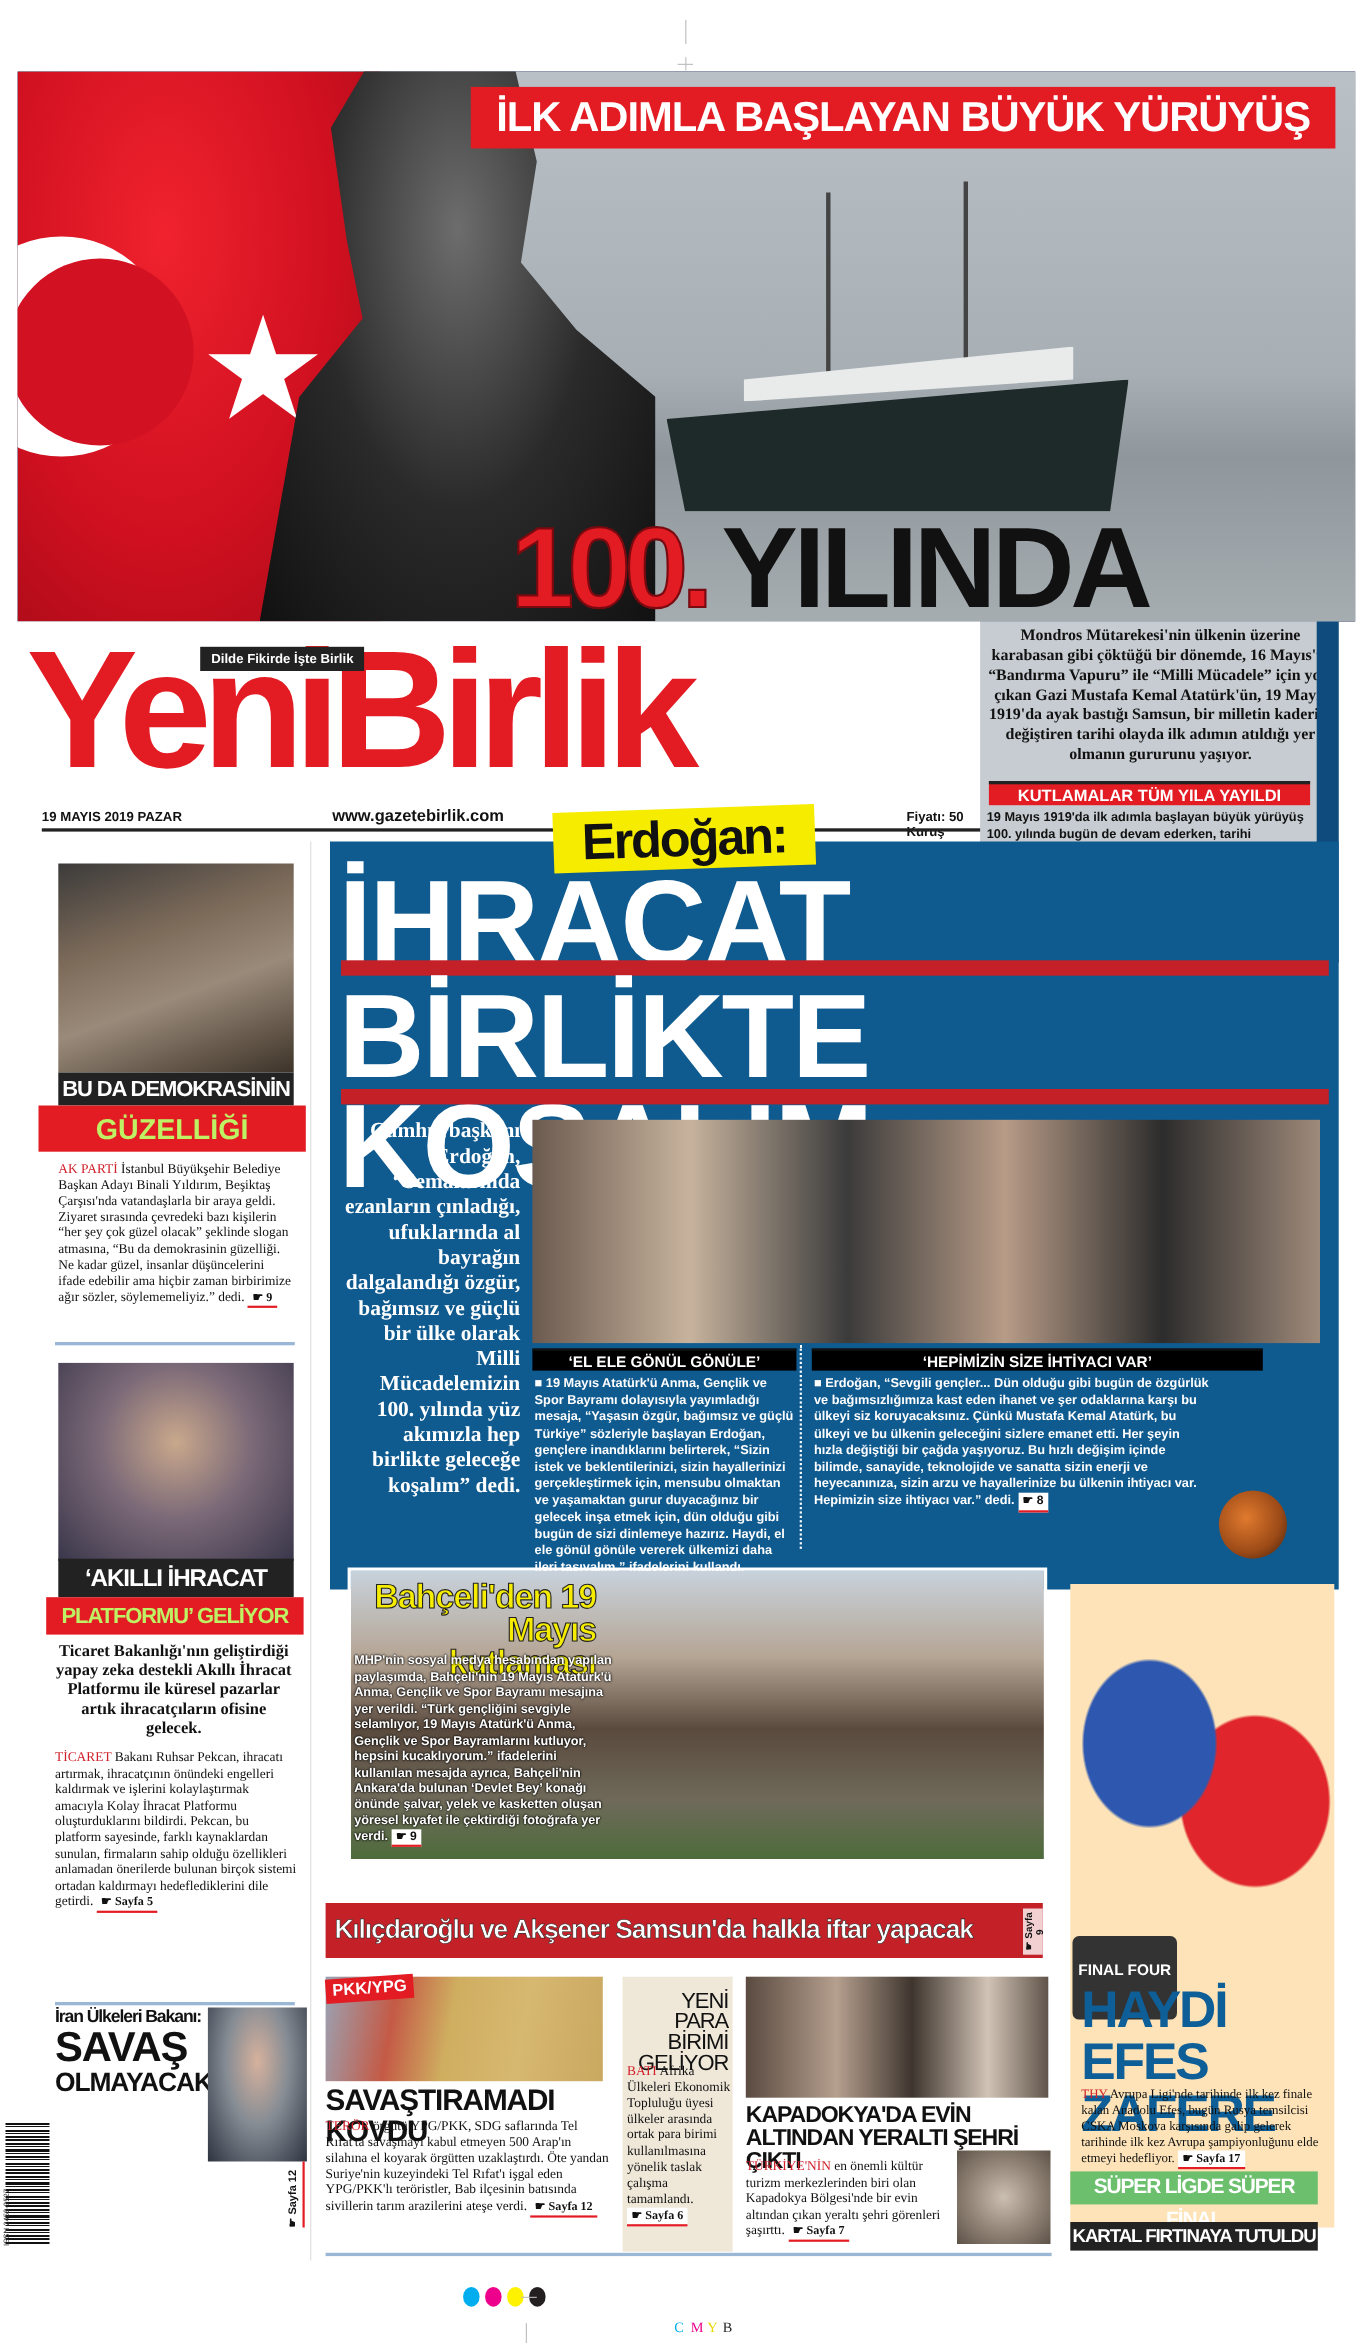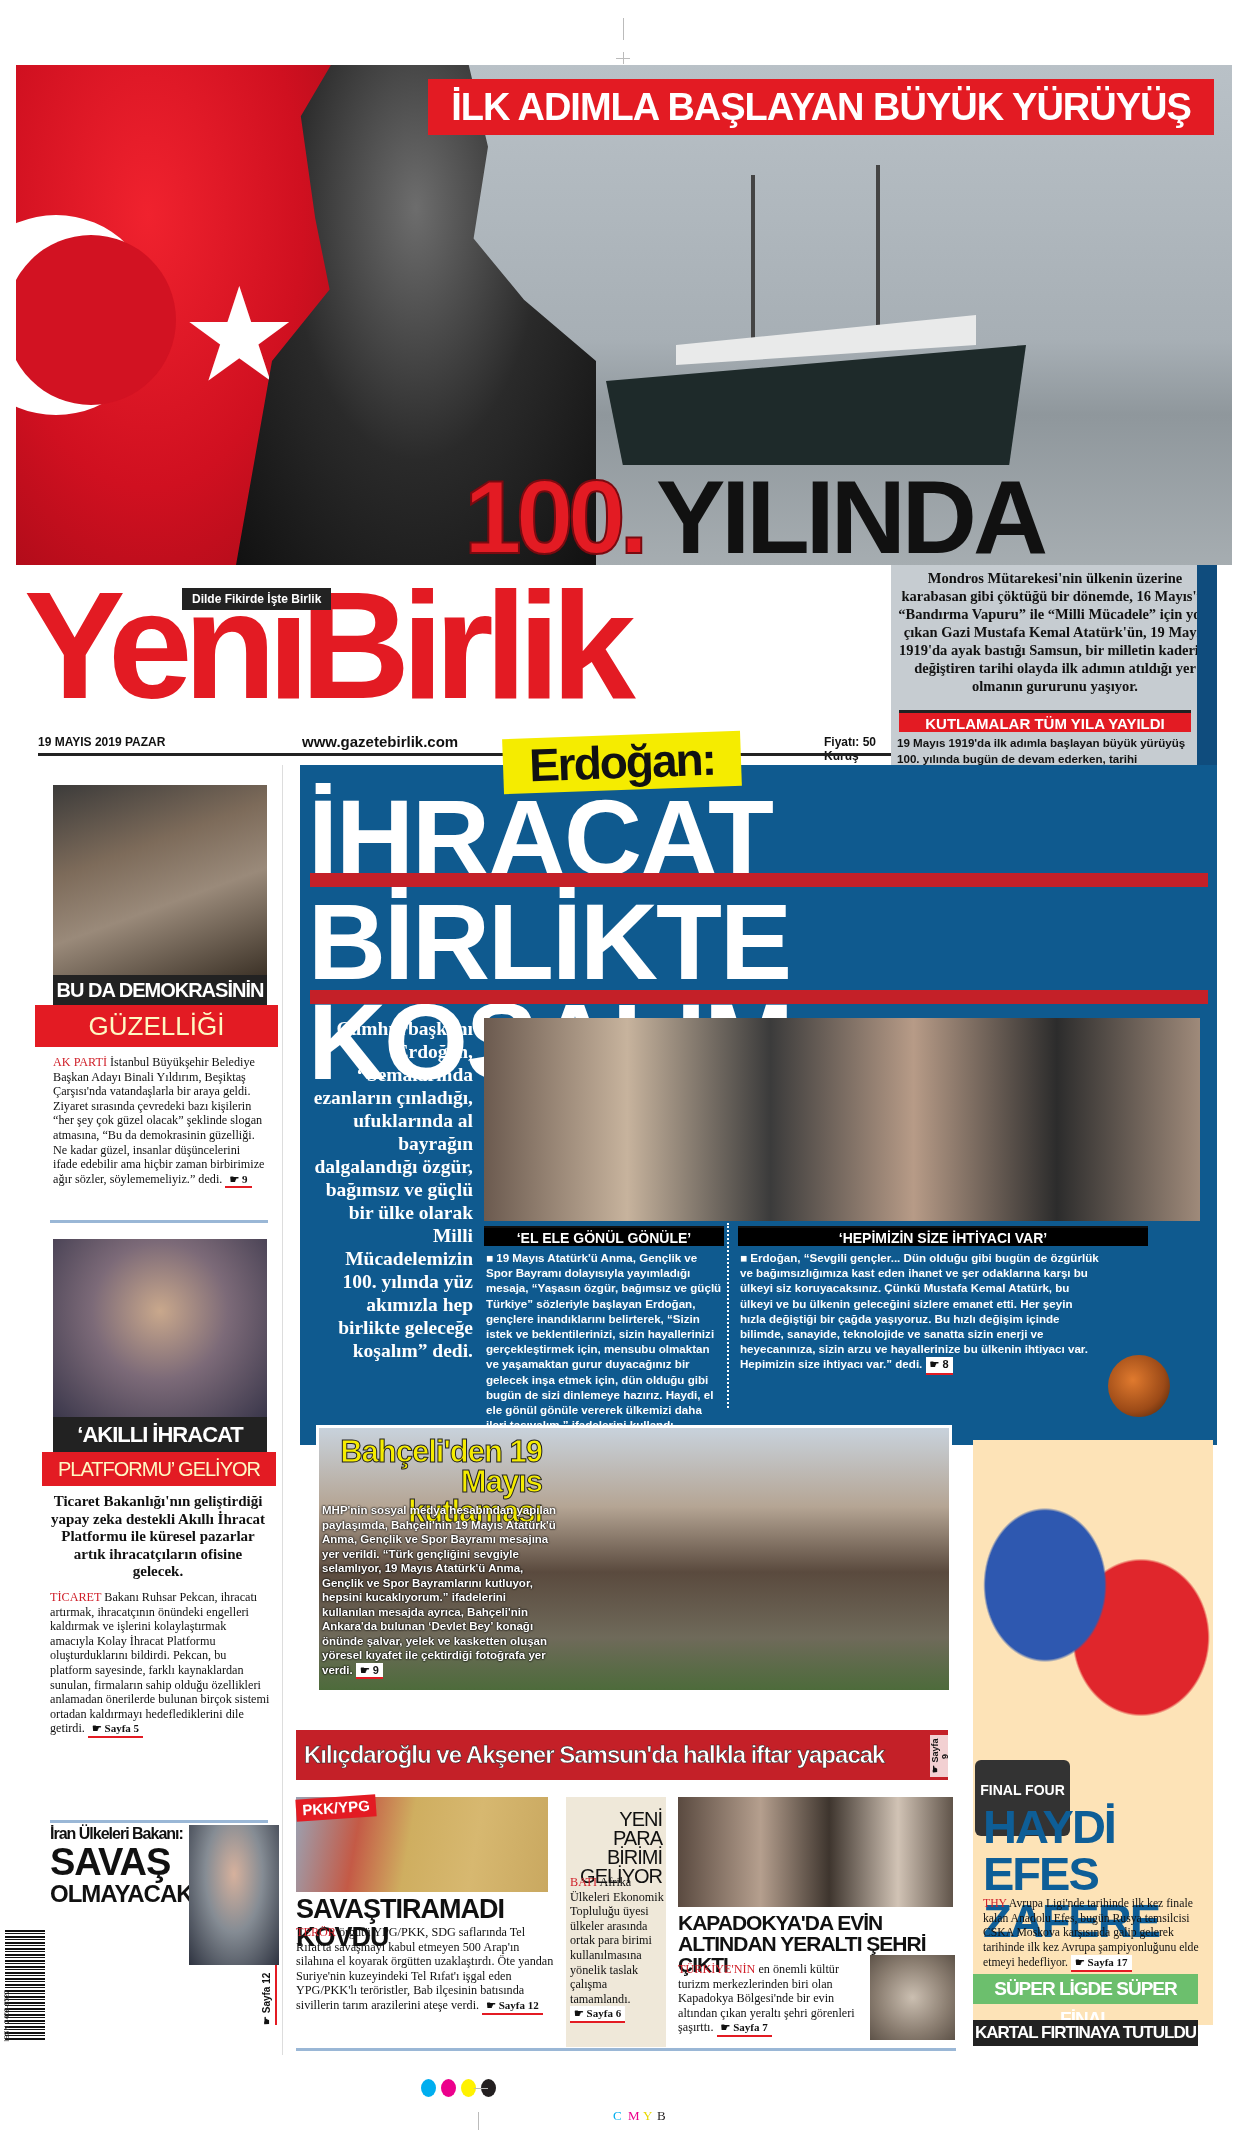--- a/index.html
+++ b/index.html
@@ -35,21 +35,21 @@
 #intro .kut{position:absolute;left:8px;top:145px;width:292px;height:22px;background:#e31b23;color:#fff;font-weight:bold;font-size:15px;text-align:center;line-height:22px;border-top:3px solid #222}
 #intro .body{position:absolute;left:6px;top:170px;width:300px;font-size:11.6px;font-weight:bold;line-height:16px;color:#111}
 .sayfa{display:inline-block;background:#fff;border-bottom:2px solid #e31b23;font-size:11px;font-weight:bold;padding:0 4px;color:#111}
 #intro .strip{position:absolute;left:0;top:292px;width:306px;height:18px;background:#c42028}
 #intro .side{position:absolute;left:306px;top:0;width:20px;height:310px;background:#0f4c7d}
 
 #leftcol{left:35px;top:765px;width:248px;height:1290px;background:#fff;border-right:1px solid #ddd}
 .photo{position:absolute;overflow:hidden}
 #p1{left:18px;top:20px;width:214px;height:190px;background:linear-gradient(160deg,#3c3b3a 0%,#7d6b5a 35%,#9a8a7a 60%,#3d3328 100%)}
 .boxhead-black{position:absolute;background:#222;color:#fff;font-weight:bold;text-align:center}
-.boxhead-red{position:absolute;background:#e31b23;color:#fef9c3;font-weight:normal;text-align:center}
+.boxhead-red{position:absolute;background:#e31b23;color:#bef264;font-weight:bold;text-align:center}
 .serifbody{position:absolute;font-family:"Liberation Serif",serif;font-size:12.2px;line-height:14.6px;color:#111}
 .redlead{color:#d0202a}
 #p2{left:18px;top:474px;width:214px;height:180px;background:radial-gradient(ellipse at 50% 40%,#c9a88c 0%,#7c6a78 45%,#39364a 100%)}
 #p3{left:180px;top:1060px;width:94px;height:133px;background:radial-gradient(ellipse at 50% 35%,#d6b19d 0%,#858c94 45%,#2e3340 100%)}
 
 #blue{left:300px;top:765px;width:917px;height:680px;background:#0f5a8f}
 #erdogan{left:503px;top:735px;width:238px;height:55px;background:#f5ec00;transform:rotate(-2deg);font-size:46px;font-weight:bold;color:#111;text-align:center;line-height:55px;letter-spacing:-2px}
 #gelecege{left:308px;top:788px;width:900px;font-size:108px;font-weight:bold;color:#fff;line-height:100px;letter-spacing:-2px}
 #red1{left:310px;top:873px;width:898px;height:14px;background:#c42028}
 #birlikte{left:308px;top:892px;width:900px;font-size:108px;font-weight:bold;color:#fff;line-height:100px;letter-spacing:-2px}

